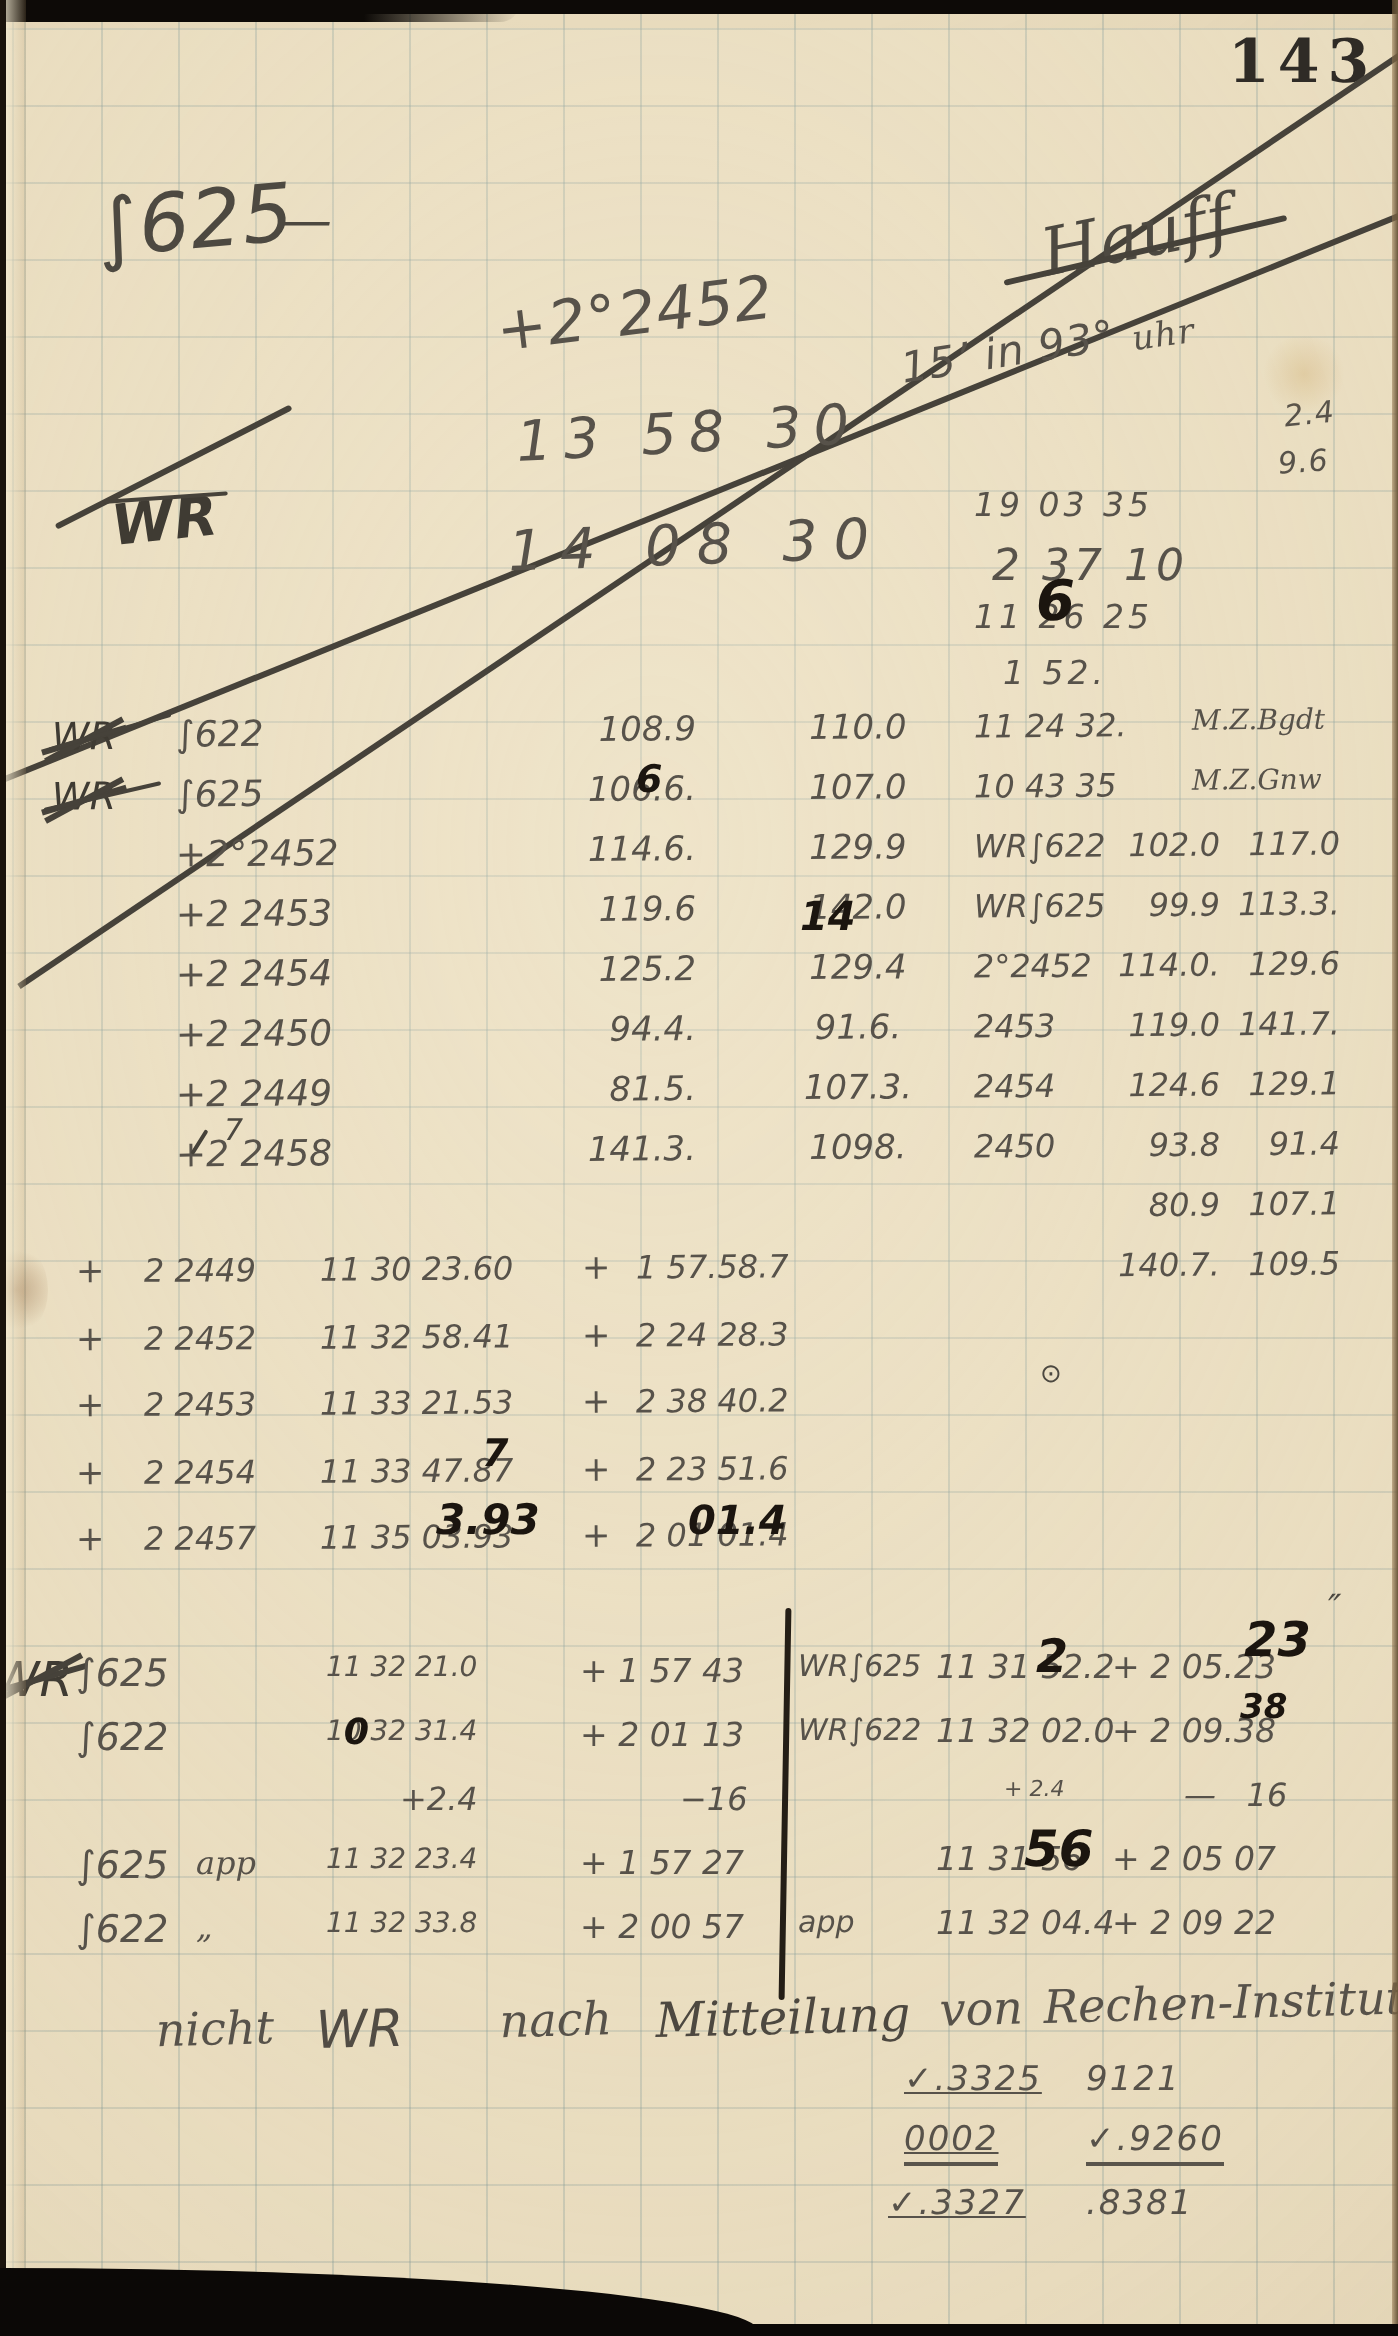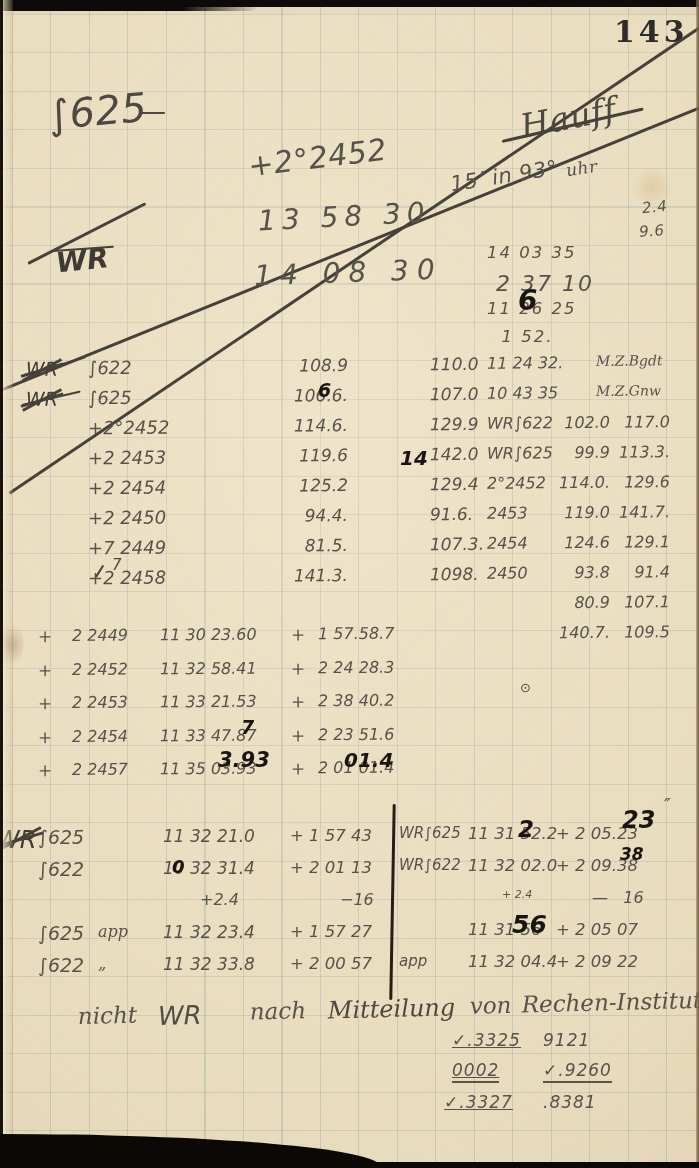--- a/index.html
+++ b/index.html
@@ -22,36 +22,36 @@
   .struck-x{position:relative;}
   .struck-x::before,.struck-x::after{content:"";position:absolute;left:-18%;right:-18%;top:48%;height:2.5px;background:#46423a;}
   .struck-x::before{transform:rotate(-16deg);}
   .struck-x::after{transform:rotate(-28deg);}
   .edge{position:absolute;}
   .u{border-bottom:2px solid #5a554c;padding-bottom:1px;}
   
   .t1-wr{left:26px;font-size:19px;}
   .t1-label{left:35px;font-size:18px;}
   .t1-v1{left:292px;width:56px;text-align:right;font-size:17px;}
-  .t1-v2{left:398px;width:62px;text-align:left;font-size:17px;margin-left:32px;}
+  .t1-v2{left:398px;width:62px;text-align:center;font-size:17px;}
   .t1-c4{left:487px;font-size:16px;}
   .t1-v5{left:552px;width:58px;text-align:right;font-size:16px;}
   .t1-v6{left:614px;width:56px;text-align:right;font-size:16px;}
   .t1-note{left:596px;font-size:14px;}
   
   .red-sign{left:38px;font-size:17px;}
   .red-id{left:72px;font-size:16px;}
   .red-time{left:160px;font-size:16px;}
   .red-sign2{left:291px;font-size:17px;}
   .red-val{left:318px;font-size:16px;}
   
   .fl-wr{left:-4px;font-size:24px;}
   .fl-obj{left:38px;font-size:19px;}
   .fl-tag{left:98px;font-size:16px;}
-  .fl-time{left:163px;font-size:17px;}
+  .fl-time{left:163px;font-size:14px;}
   .fl-val{left:290px;font-size:16.5px;}
   .fl-corr{left:200px;font-size:16px;}
   .fl-corr2{left:340px;font-size:16px;}
   
   .fr-pre{left:399px;font-size:15px;}
   .fr-time{left:468px;font-size:16.5px;}
   .fr-val{left:556px;font-size:16.5px;}
   .fr-corr{left:502px;font-size:11px;}
   .fr-corr2{left:592px;font-size:16px;}
   
@@ -82,21 +82,21 @@
   <div class="hw" style="left:254px;top:256px;font-size:28px;letter-spacing:8px;transform:rotate(-2deg);">14 08 30</div>
 
   <div class="hw cur" style="left:520px;top:98px;font-size:33px;transform:rotate(-11deg);color:#4d4941;">Hauff</div>
   <div class="strike" style="left:502px;top:140px;width:145px;height:2.5px;transform:rotate(-13deg);"></div>
   <div class="hw cur" style="left:566px;top:158px;font-size:17px;transform:rotate(-8deg);">uhr</div>
   <div class="hw" style="left:450px;top:164px;font-size:21px;transform:rotate(-9deg);">15’ in 93°</div>
   <div class="hw" style="left:642px;top:198px;font-size:15px;transform:rotate(-6deg);">2.4</div>
   <div class="hw" style="left:639px;top:222px;font-size:15px;transform:rotate(-4deg);">9.6</div>
 
   <div>
-    <div class="hw" style="left: 487px; font-size: 16.5px; letter-spacing: 2px; top: 243px;">14 03 35</div>
+    <div class="hw" style="left: 487px; font-size: 16.5px; letter-spacing: 2px; top: 243px;">19 03 35</div>
       <div class="hw" style="left: 487px; font-size: 22px; letter-spacing: 2px; top: 271px;"> 2 37 10</div>
       <div class="hw" style="left: 487px; font-size: 16.5px; letter-spacing: 2px; top: 299px;">11 26 25</div>
       <div class="hw" style="left: 487px; font-size: 16.5px; letter-spacing: 2px; top: 327px;">  1 52.</div>
   </div>
 
   <div>
     <div class="row" style="transform: rotate(-0.5deg); top: 355px;">
         <span class="c t1-wr struck-x pencil-dark">WR</span>
         <span class="c t1-label" style="left:88px;">∫622</span>
         <span class="c t1-v1">108.9</span>
@@ -151,21 +151,21 @@
         <span class="c t1-label" style="left:88px;">+2 2450</span>
         <span class="c t1-v1">94.4.</span>
         <span class="c t1-v2">91.6.</span>
         <span class="c t1-c4">2453</span>
         <span class="c t1-v5">119.0</span>
         <span class="c t1-v6">141.7.</span>
         <span class="c t1-note cur"></span>
       </div>
       <div class="row" style="transform: rotate(-0.5deg); top: 535px;">
         <span class="c t1-wr struck-x pencil-dark"></span>
-        <span class="c t1-label" style="left:88px;">+7 2449</span>
+        <span class="c t1-label" style="left:88px;">+2 2449</span>
         <span class="c t1-v1">81.5.</span>
         <span class="c t1-v2">107.3.</span>
         <span class="c t1-c4">2454</span>
         <span class="c t1-v5">124.6</span>
         <span class="c t1-v6">129.1</span>
         <span class="c t1-note cur"></span>
       </div>
       <div class="row" style="transform: rotate(-0.5deg); top: 565px;">
         <span class="c t1-wr struck-x pencil-dark"></span>
         <span class="c t1-label" style="left:88px;">+2 2458</span>

